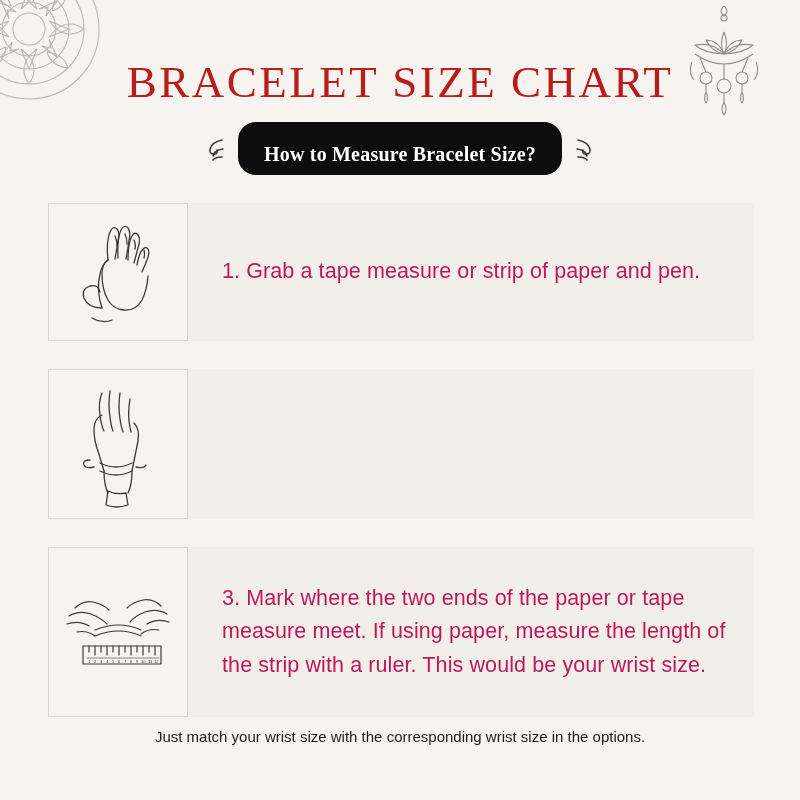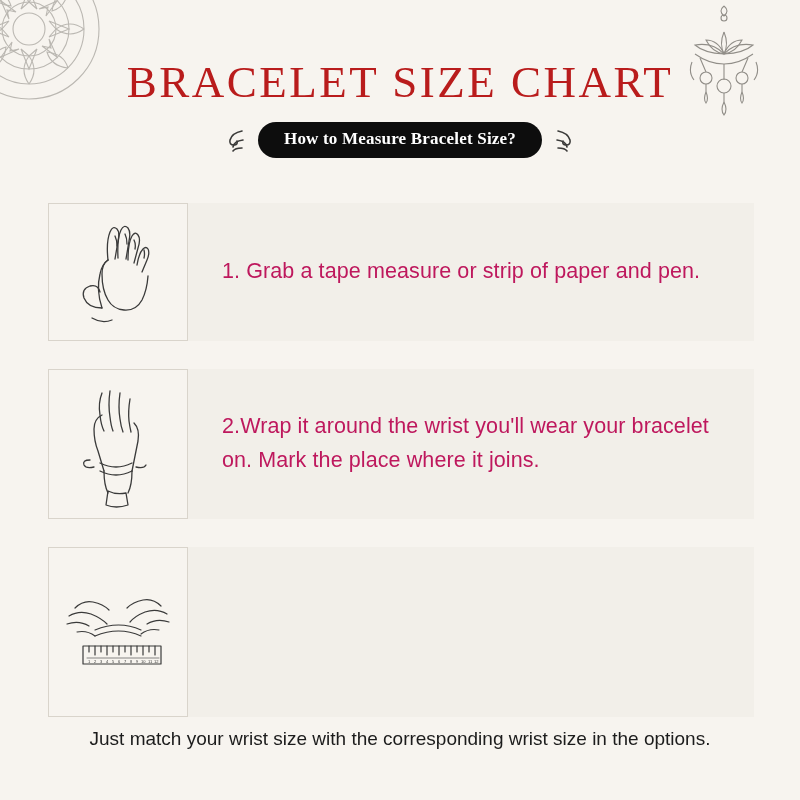--- a/index.html
+++ b/index.html
@@ -58,23 +58,23 @@
     width: 800px;
     display: flex;
     align-items: center;
     justify-content: center;
     gap: 10px;
   }
   .pill {
     background: #0d0d0d;
     color: #fff;
     border-radius: 18px;
-    padding: 7px 26px 9px 26px;
+    padding: 21px 26px 9px 26px;
     font-family: "Liberation Serif", serif;
-    font-size: 17px;
+    font-size: 20px;
     font-weight: 700;
     letter-spacing: 0.2px;
     white-space: nowrap;
   }
   .flourish {
     width: 26px;
     height: 26px;
     opacity: 0.85;
   }
 
@@ -117,21 +117,21 @@
   .step3 { height: 170px; }
 
   .hang-indent { text-indent: 0; }
 
   .footer {
     position: absolute;
     left: 0;
     top: 728px;
     width: 800px;
     text-align: center;
-    font-size: 19px;
+    font-size: 15px;
     color: #1c1c1c;
   }
 </style>
 </head>
 <body>
 
 <svg class="mandala" viewBox="0 0 150 150">
   <g fill="none" stroke="#8a8780" stroke-width="1.1">
     <circle cx="75" cy="75" r="16"></circle>
     <circle cx="75" cy="75" r="27"></circle>
@@ -236,21 +236,20 @@
           <path d="M76 44 q6 6 4 18 l-6 30"></path>
           <path d="M46 92 q0 14 4 22 M74 92 q0 14 -4 22"></path>
           <path d="M42 84 q16 8 32 0"></path>
           <path d="M42 92 q16 8 32 0"></path>
           <path d="M36 88 q-8 2 -10 -2 q-2 -5 6 -5"></path>
           <path d="M78 88 q8 2 10 -2"></path>
           <path d="M50 112 q8 4 18 2 l2 12 q-12 4 -22 0 Z"></path>
         </g>
       </svg>
     </div>
-    <div class="txt hang-indent">2.Wrap it around the wrist you'll wear your bracelet on. Mark the place where it joins.</div>
   </div>
 
   <div class="step step3">
     <div class="thumb">
       <svg width="126" height="120" viewBox="0 0 126 120">
         <g fill="none" stroke="#3a3a3a" stroke-width="1.2" stroke-linecap="round" stroke-linejoin="round">
 
           <path d="M20 36 q8 -8 18 -6 q10 2 16 8"></path>
           <path d="M14 44 q10 -6 22 -2 q10 4 16 10"></path>
           <path d="M12 52 q12 -4 22 2"></path>
@@ -277,17 +276,18 @@
             <text x="63" y="91">6</text>
           <text x="69" y="91">7</text>
             <text x="75" y="91">8</text>
             <text x="81" y="91">9</text>
           <text x="86" y="91">10</text>
             <text x="93" y="91">11</text>
             <text x="99" y="91">12</text>
         </g>
       </svg>
     </div>
+    <div class="txt hang-indent">3. Mark where the two ends of the paper or tape measure meet. If using paper, measure the length of the strip with a ruler. This would be your wrist size.</div>
   </div>
 
 </div>
 
 <div class="footer">Just match your wrist size with the corresponding wrist size in the options.</div>
 
 </body></html>

